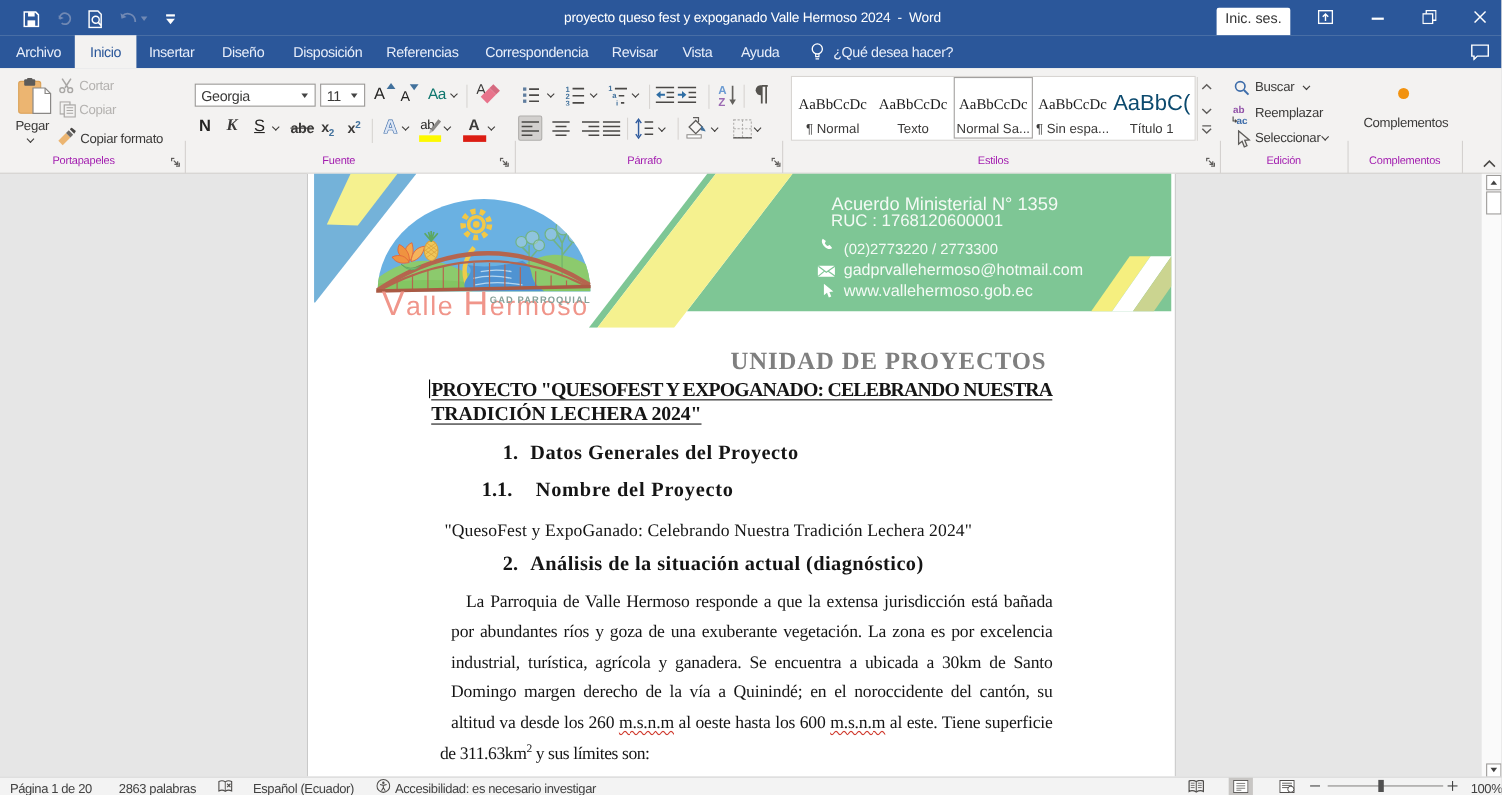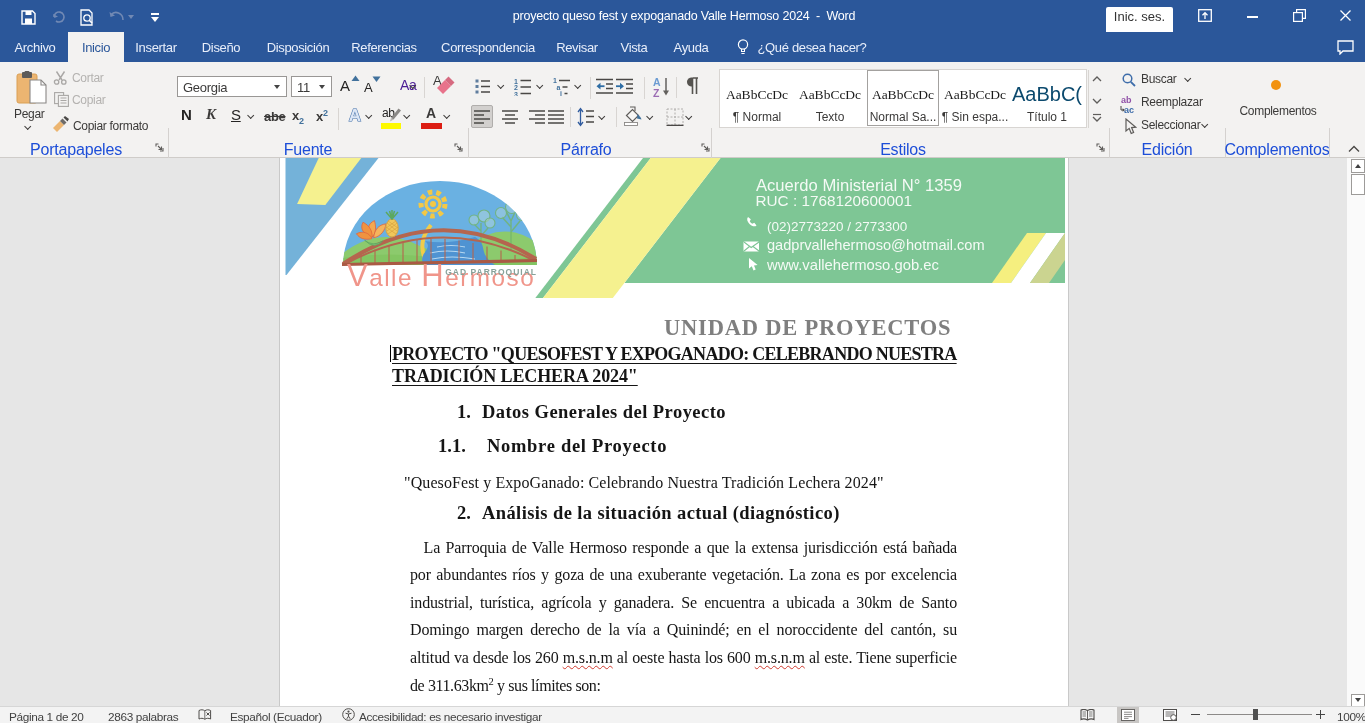--- a/index.html
+++ b/index.html
@@ -1,20 +1,20 @@
 <!DOCTYPE html>
 <html><head>
 <meta charset="utf-8">
 <style>
   * { margin:0; padding:0; box-sizing:border-box; }
   html,body { width:1365px; height:723px; overflow:hidden; }
   body { font-family:"Liberation Sans",sans-serif; position:relative; background:#e6e6e6; }
   .abs { position:absolute; }
   .tabtxt { position:absolute; color:#e8eefa; font-size:13px; letter-spacing:-0.35px; transform:translateX(-50%); top:8px; white-space:nowrap; }
-  .glabel { position:absolute; color:#1d4ed8; font-size:16px; letter-spacing:-0.2px; transform:translateX(-50%); top:79px; white-space:nowrap; }
+  .glabel { position:absolute; color:#a21caf; font-size:10px; letter-spacing:-0.2px; transform:translateX(-50%); top:79px; white-space:nowrap; }
   .rtxt { position:absolute; color:#3b3a39; font-size:12px; letter-spacing:-0.3px; white-space:nowrap; }
   .rtxt.dis { color:#b4b2b0; }
   .gdiv { position:absolute; width:1px; top:66px; height:87px; background:#d4d1cf; }
   .sdiv { position:absolute; width:1px; background:#d8d5d2; }
   .chev { position:absolute; width:6px; height:6px; }
   .chev:after { content:""; position:absolute; left:0; top:0; width:4.4px; height:4.4px; border-right:1.7px solid #3f3d3b; border-bottom:1.7px solid #3f3d3b; transform:rotate(45deg); }
   .launcher { position:absolute; width:9px; height:9px; }
   .serif { font-family:"Liberation Serif",serif; }
   .bl { width:547px; font-size:16px; letter-spacing:-0.15px; color:#151515; text-align:justify; text-align-last:justify; white-space:normal; height:27.5px; overflow:visible; }
   .sp { text-decoration:underline; text-decoration-style:wavy; text-decoration-color:#d03b2f; text-decoration-thickness:1px; text-underline-offset:2px; }
@@ -141,21 +141,21 @@
   <div class="rtxt" style="left:297px;top:18px;font-size:13px;">11</div>
   <div class="abs" style="left:319px;top:23px;width:0;height:0;border-left:3.5px solid transparent;border-right:3.5px solid transparent;border-top:4.5px solid #444;"></div>
   <div class="rtxt" style="left:340px;top:15px;font-size:15px;color:#252423;">A</div>
   <svg class="abs" style="left:351px;top:13px" width="9" height="7" viewBox="0 0 9 7">
       <path d="M4.5 0.5 L8.5 6 L0.5 6 Z" fill="#41719c"></path>
     </svg>
   <div class="rtxt" style="left:364px;top:18px;font-size:13px;color:#252423;">A</div>
   <svg class="abs" style="left:372px;top:14px" width="9" height="7" viewBox="0 0 9 7">
       <path d="M0.5 0.5 L8.5 0.5 L4.5 6 Z" fill="#41719c"></path>
     </svg>
-  <div class="rtxt" style="left:400px;top:15px;font-size:14px;color:#4c1d95;">Aa</div>
+  <div class="rtxt" style="left:389px;top:15px;font-size:14px;color:#0f766e;">Aa</div>
   <div class="chev" style="left:410px;top:21px;"></div>
   <svg class="abs" style="left:433px;top:11px" width="23" height="23" viewBox="0 0 23 23">
     <text x="0" y="12" font-family="Liberation Sans" font-size="13" fill="#3b3a39">A</text>
     <path d="M4 15 L12 7 L18 13 L10 21 Z" fill="#e8738b"></path>
     <path d="M12 7 L15.5 3.5 L21.5 9.5 L18 13 Z" fill="#d66a80"></path>
   </svg>
   <div class="rtxt" style="left:181px;top:44px;font-size:15px;font-weight:bold;color:#252423;">N</div>
   <div class="rtxt serif" style="left:206px;top:44px;font-size:15px;font-style:italic;font-weight:bold;color:#3b3a39;">K</div>
   <div class="rtxt" style="left:231px;top:44px;font-size:15px;text-decoration:underline;color:#252423;">S</div>
   <div class="chev" style="left:248px;top:51px;"></div>
@@ -428,21 +428,21 @@
   <div class="abs" style="left:438px;top:435.5px;font-size:18.5px;font-weight:bold;color:#151515;white-space:nowrap;">1.1.</div>
   <div class="abs" style="left:487px;top:435.5px;font-size:18.5px;letter-spacing:0.7px;font-weight:bold;color:#151515;white-space:nowrap;">Nombre del Proyecto</div>
   <div class="abs" style="left:404px;top:473.7px;font-size:16px;letter-spacing:0.1px;color:#151515;white-space:nowrap;">"QuesoFest y ExpoGanado: Celebrando Nuestra Tradición Lechera 2024"</div>
   <div class="abs" style="left:457px;top:502.5px;font-size:18.5px;font-weight:bold;color:#151515;white-space:nowrap;">2.</div>
   <div class="abs" style="left:482px;top:502.5px;font-size:18.5px;letter-spacing:0.4px;font-weight:bold;color:#151515;white-space:nowrap;">Análisis de la situación actual (diagnóstico)</div>
   <div class="abs bl" style="left:410px;top:538.7px;padding-left:13.6px;">La Parroquia de Valle Hermoso responde a que la extensa jurisdicción está bañada</div>
   <div class="abs bl" style="left:410px;top:566.2px;">por abundantes ríos y goza de una exuberante vegetación. La zona es por excelencia</div>
   <div class="abs bl" style="left:410px;top:593.8px;">industrial, turística, agrícola y ganadera. Se encuentra a ubicada a 30km de Santo</div>
   <div class="abs bl" style="left:410px;top:621.3px;">Domingo margen derecho de la vía a Quinindé; en el noroccidente del cantón, su</div>
   <div class="abs bl" style="left:410px;top:648.9px;">altitud va desde los 260 <span class="sp">m.s.n.m</span> al oeste hasta los 600 <span class="sp">m.s.n.m</span> al este. Tiene superficie</div>
-  <div class="abs" style="left:410px;top:676.4px;font-size:16px;letter-spacing:-0.4px;color:#151515;white-space:nowrap;">de 311.63km<sup style="font-size:10.5px">2</sup> y sus límites son:</div>
+  <div class="abs" style="left:400px;top:676.4px;font-size:16px;letter-spacing:-0.4px;color:#151515;white-space:nowrap;">de 311.63km<sup style="font-size:10.5px">2</sup> y sus límites son:</div>
 </div>
 
 <div class="abs" id="scroll2" style="left:1347px;top:158px;width:18px;height:548px;background:#fafafa;">
   <div class="abs" style="left:4px;top:1px;width:14px;height:14px;background:#fff;border:1px solid #9d9b99;"></div>
   <div class="abs" style="left:8px;top:6px;width:0;height:0;border-left:3.5px solid transparent;border-right:3.5px solid transparent;border-bottom:4.5px solid #404040;"></div>
   <div class="abs" style="left:4px;top:16px;width:14px;height:21px;background:#fff;border:1px solid #9d9b99;"></div>
   <div class="abs" style="left:4px;top:536px;width:14px;height:13px;background:#fff;border:1px solid #9d9b99;"></div>
   <div class="abs" style="left:8px;top:540px;width:0;height:0;border-left:3.5px solid transparent;border-right:3.5px solid transparent;border-top:4.5px solid #404040;"></div>
 </div>
 

